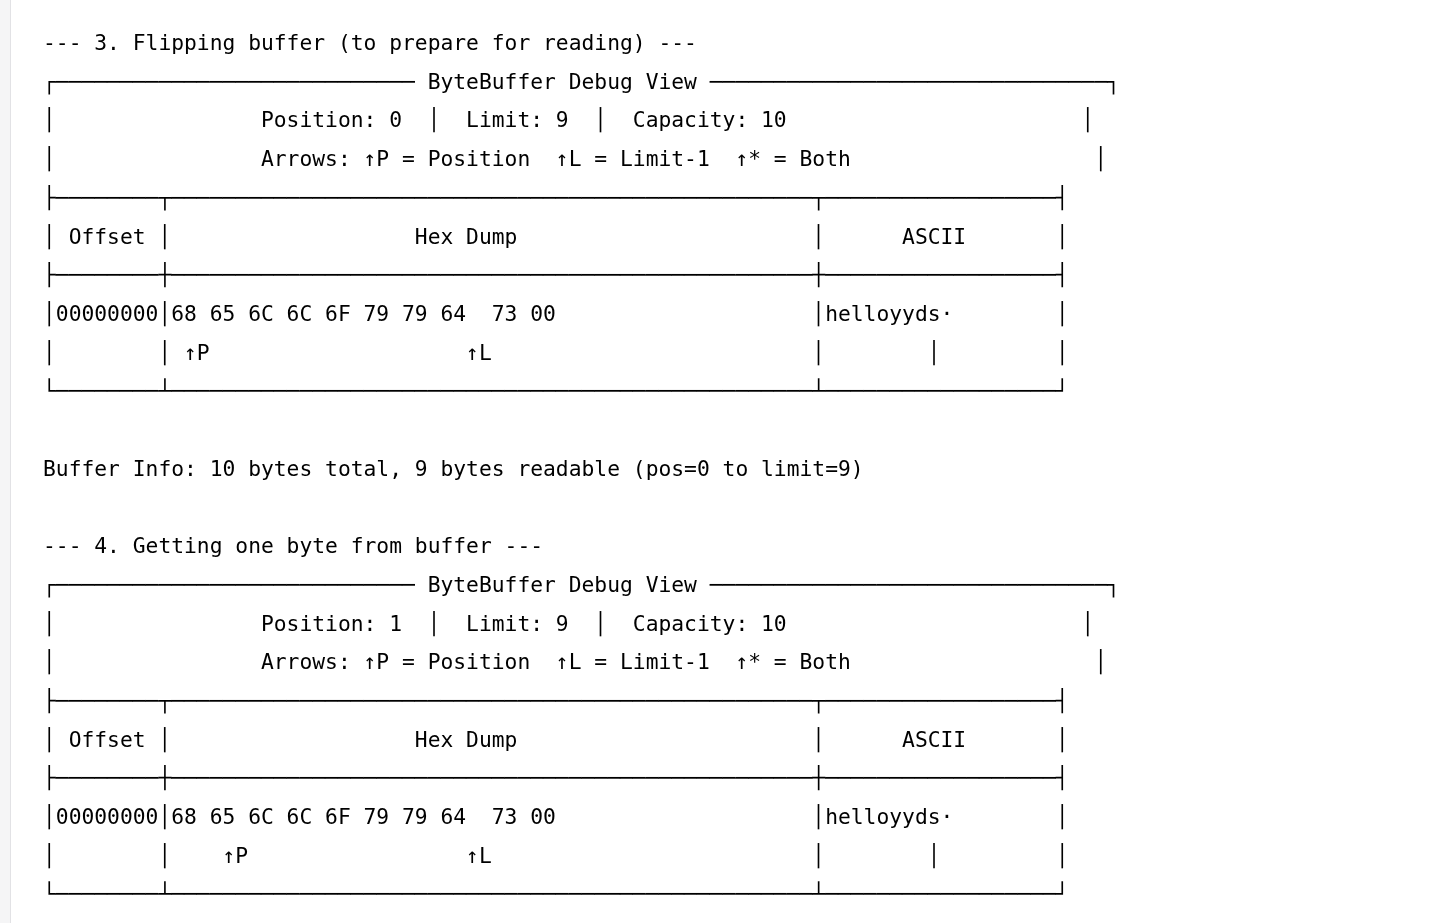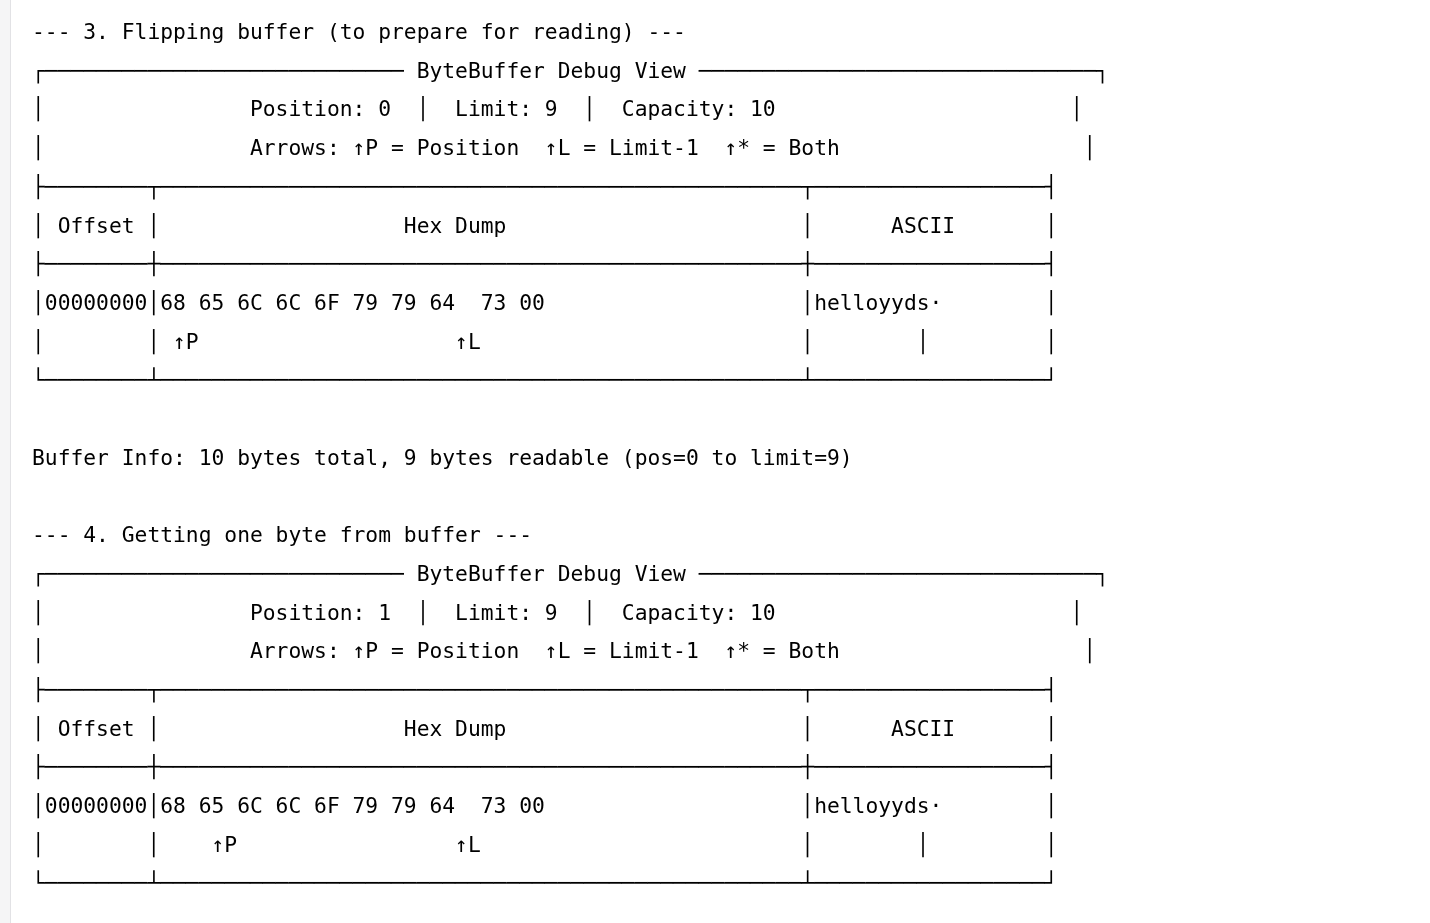--- a/index.html
+++ b/index.html
@@ -24,21 +24,21 @@
     border-right: 1px solid #e2e2e5;
     box-sizing: border-box;
   }
 
   #console {
     position: absolute;
     left: 12px; top: 0;
     width: 1418px;
     height: 923px;
     background: #ffffff;
-    padding: 0;
+    padding: 11px;
     box-sizing: border-box;
   }
 
   pre.console-text {
     margin: 0;
     padding: 13px 0 0 20px;
     font-family: "DejaVu Sans Mono", "Liberation Mono", monospace;
     font-size: 21.3px;
     line-height: 38.7px;
     letter-spacing: 0px;

